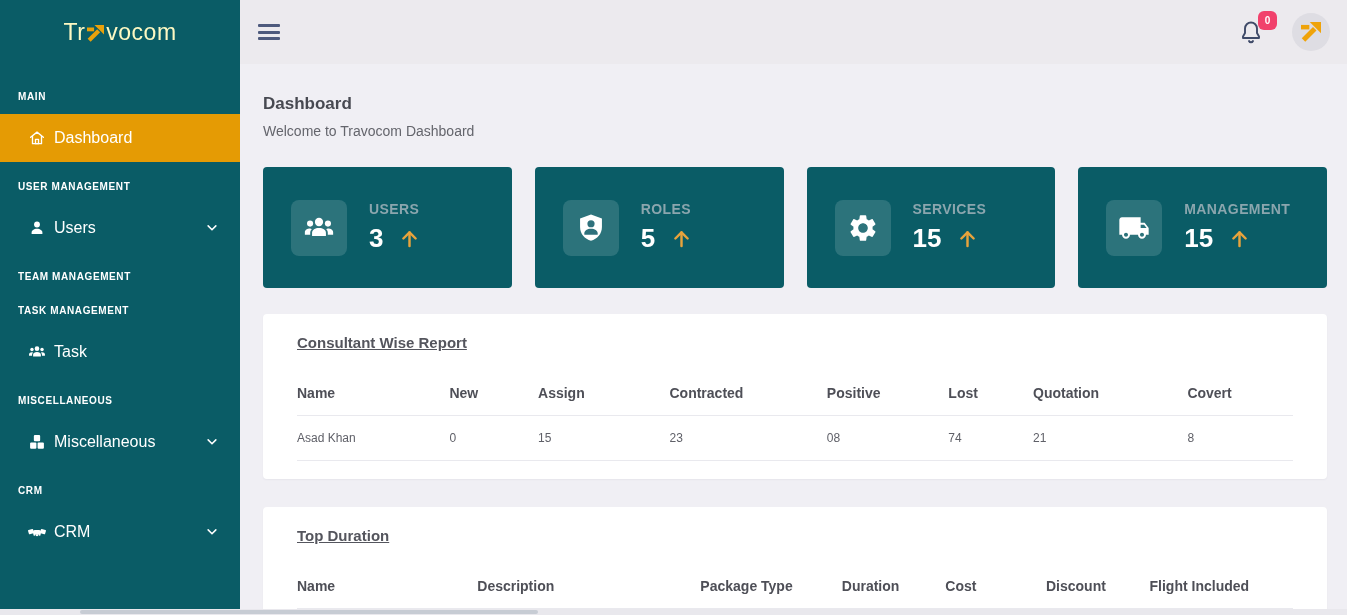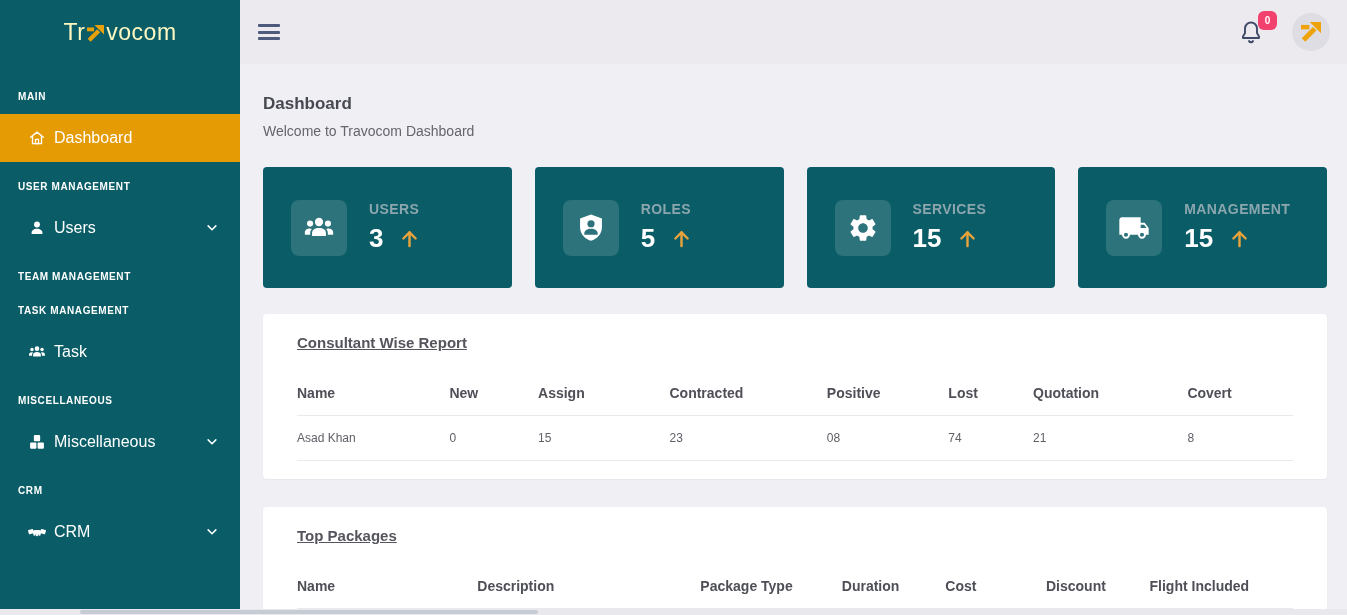--- a/index.html
+++ b/index.html
@@ -325,21 +325,21 @@
             <td>08</td>
             <td>74</td>
             <td>21</td>
             <td>8</td>
           </tr>
         </tbody>
       </table>
     </section>
 
     <section class="panel packages">
-      <h2 class="panel-title">Top Packages</h2>
+      <h2 class="panel-title">Top Duration</h2>
       <table>
         <colgroup>
           <col style="width:18.1%">
             <col style="width:22.4%">
             <col style="width:14.2%">
             <col style="width:10.4%">
           <col style="width:10.1%">
             <col style="width:10.4%">
             <col style="width:14.4%">
         </colgroup>

